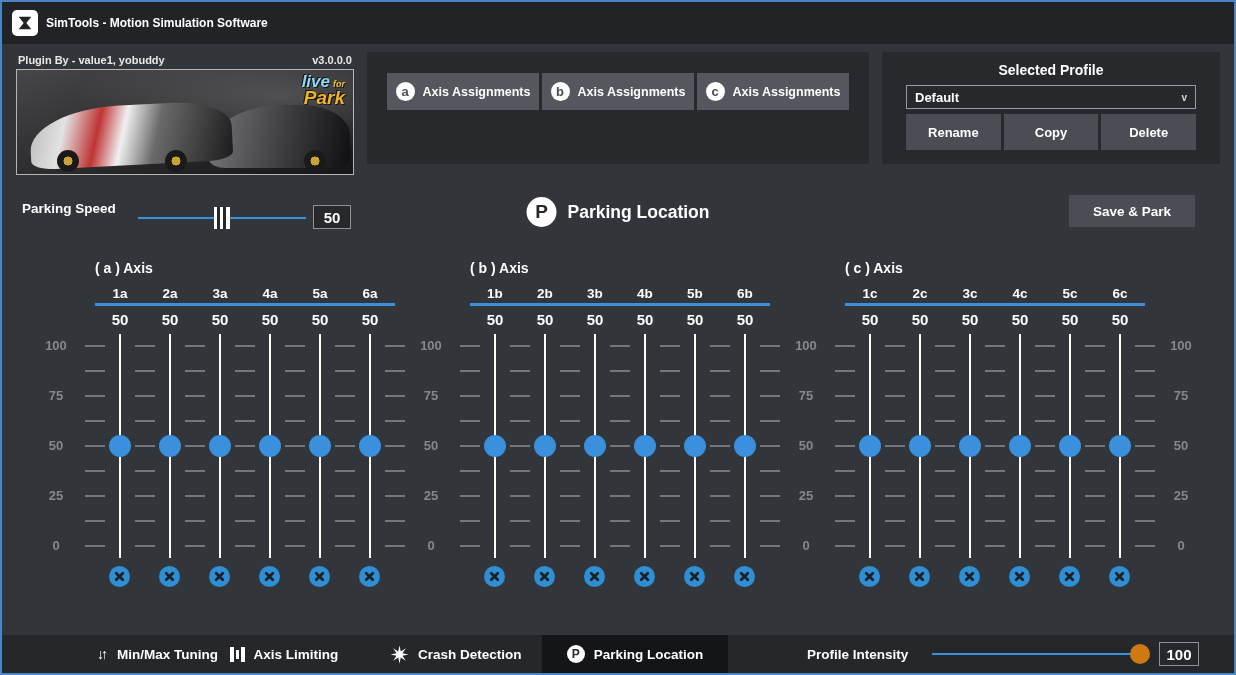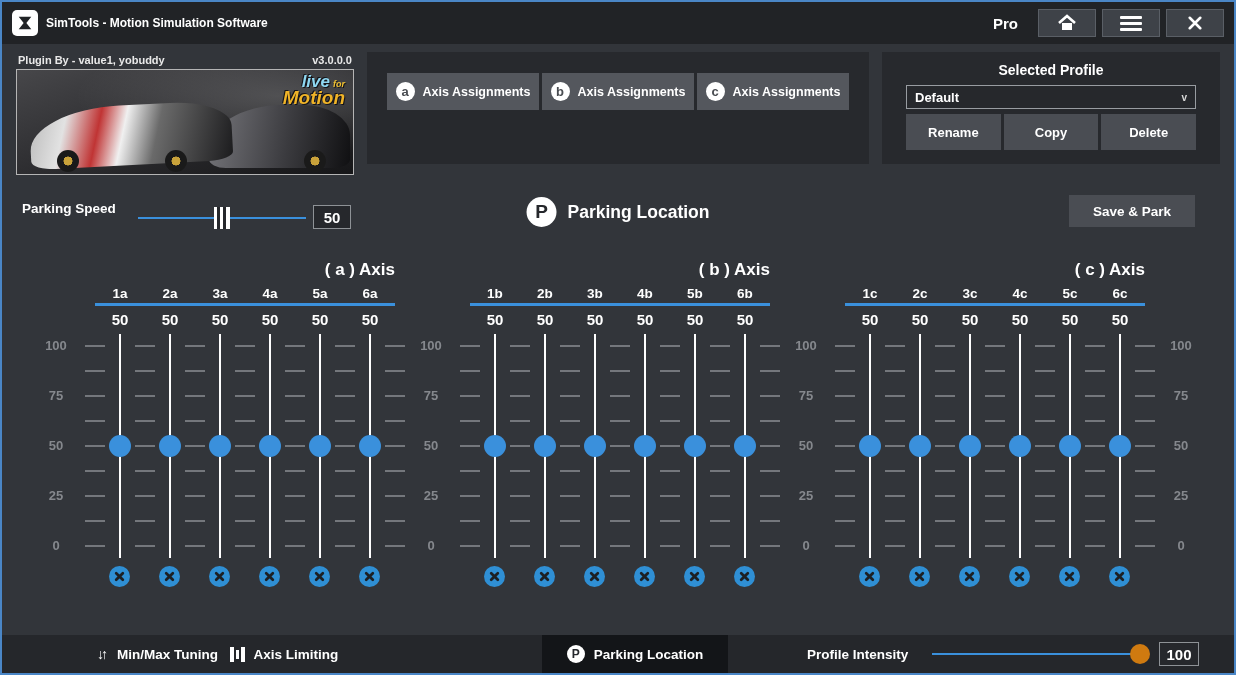--- a/index.html
+++ b/index.html
@@ -66,21 +66,21 @@
   .p-icon { border-radius:50%; background:#fff; color:#26282c; font-weight:700; display:flex; align-items:center; justify-content:center; }
   .p-icon.big { width:30px; height:30px; font-size:19px; }
   .p-icon.small { width:18px; height:18px; font-size:12px; }
   .parking-title-text { font-size:17.5px; font-weight:700; }
   .save-park-btn { position:absolute; right:39px; top:6px; width:126px; height:32px; background:#4a4d53; font-size:13.5px; font-weight:700; display:flex; align-items:center; justify-content:center; cursor:pointer; }
   
   .axis-area { position:absolute; left:0; top:230px; width:1236px; height:370px; }
   .scale-col { position:absolute; top:0; bottom:0; width:44px; }
   .scale-label { position:absolute; width:100%; text-align:center; font-size:13px; font-weight:700; color:#85888d; height:18px; line-height:18px; }
   .axis-group { position:absolute; top:0; bottom:0; width:300px; }
-  .g-title { position:absolute; top:28px; left:0; width:100%; text-align:right; font-size:17px; font-weight:700; }
+  .g-title { position:absolute; top:28px; left:0; width:100%; text-align:left; font-size:14px; font-weight:700; }
   .g-chan { position:absolute; top:54px; width:50px; text-align:center; font-size:13.5px; font-weight:700; }
   .g-underline { position:absolute; top:71px; left:0; width:300px; height:3px; }
   .g-value { position:absolute; top:79px; width:50px; text-align:center; font-size:15px; font-weight:700; }
   .tick { position:absolute; width:20px; height:2px; background:#74777c; }
   .v-track { position:absolute; width:2px; top:102px; height:224px; background:#fff; cursor:pointer; }
   .v-thumb { position:absolute; width:22px; height:22px; border-radius:50%; cursor:pointer; }
   .x-btn { position:absolute; top:334px; width:21px; height:21px; border-radius:50%; display:flex; align-items:center; justify-content:center; cursor:pointer; }
   
   .bottom-bar { position:absolute; left:0; bottom:0; width:1232px; height:38px; background:#25272b; }
   .tab { position:absolute; top:0; height:38px; display:flex; align-items:center; gap:9px; font-size:13.5px; font-weight:700; cursor:pointer; }
@@ -96,58 +96,37 @@
 </head>
 <body>
 
 <div class="titlebar">
   <div class="logo-box">
     <svg width="16" height="16" viewBox="0 0 14 14">
         <polygon points="1.5,1.5 12.5,1.5 8.2,7 12.5,12.5 1.5,12.5 5.8,7" fill="#212326"></polygon>
       </svg>
   </div>
   <div class="app-title">SimTools - Motion Simulation Software</div>
-  <div class="titlebar-right">
-    <div class="pro-label">Pro</div>
-    <div class="tb-btn">
-      <svg width="20" height="18" viewBox="0 0 20 18">
-          <path d="M2 9 L10 2 L18 9" stroke="#fff" stroke-width="2.6" fill="none"></path>
-          <rect x="5" y="9" width="10" height="7" fill="#fff"></rect>
-        </svg>
-    </div>
-    <div class="tb-btn">
-      <div class="hamburger">
-          <div></div>
-          <div></div>
-          <div></div>
-        </div>
-    </div>
-    <div class="tb-btn">
-      <svg width="14" height="14" viewBox="0 0 12 12">
-          <path d="M1.5 1.5 L10.5 10.5 M10.5 1.5 L1.5 10.5" stroke="#fff" stroke-width="2.2" stroke-linecap="round"></path>
-        </svg>
-    </div>
-  </div>
 </div>
 
 <div class="header">
   <div class="plugin-col">
     <div class="plugin-head">
       <span>Plugin By - value1, yobuddy</span>
       <span>v3.0.0.0</span>
     </div>
     <div class="game-image">
       <div class="car2"></div>
       <div class="car1"></div>
       <div class="wheel" style="left:12%"></div>
       <div class="wheel" style="left:44%"></div>
       <div class="wheel" style="right:8%"></div>
       <div class="lfs-logo">
         <span class="lfs-live">live</span><span class="lfs-for">for</span>
-        <span class="lfs-speed">Motion</span>
+        <span class="lfs-speed">Park</span>
       </div>
     </div>
   </div>
 
   <div class="panel motion-panel">
     <div class="axis-btn-row">
       <div class="axis-btn">
         <span class="circle-letter">a</span>
         <span>Axis Assignments</span>
       </div>
@@ -589,20 +568,26 @@
     <span>Min/Max Tuning</span>
   </div>
   <div class="tab" style="left:228px">
     <span class="lim-icon">
         <i style="height:15px"></i>
         <i style="height:9px"></i>
         <i style="height:15px"></i>
       </span>
     <span>Axis Limiting</span>
   </div>
+  <div class="tab" style="left:388px">
+    <svg width="19" height="19" viewBox="0 0 18 18">
+      <polygon fill="#fff" points="17.5,9 11.8,10.2 15,15 10.2,11.8 9,17.5 7.8,11.8 3,15 6.2,10.2 0.5,9 6.2,7.8 3,3 7.8,6.2 9,0.5 10.2,6.2 15,3 11.8,7.8"></polygon>
+    </svg>
+    <span>Crash Detection</span>
+  </div>
   <div class="tab active" style="left:540px; width:186px">
     <span class="p-icon small">P</span>
     <span>Parking Location</span>
   </div>
   <div class="intensity-label">Profile Intensity</div>
   <div class="int-track" style="background:#3a90dc"></div>
   <div class="int-thumb" style="background:#cf7a10"></div>
   <div class="value-box int-value">100</div>
 </div>
 

